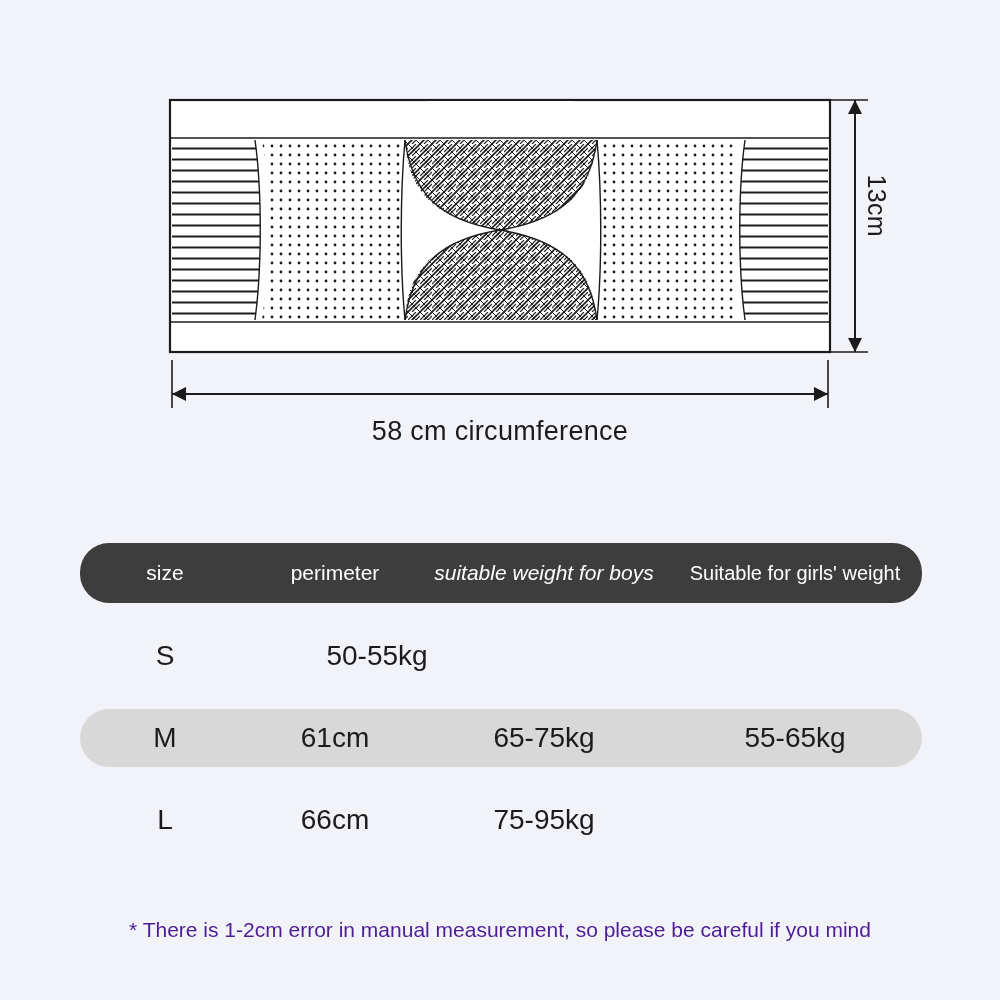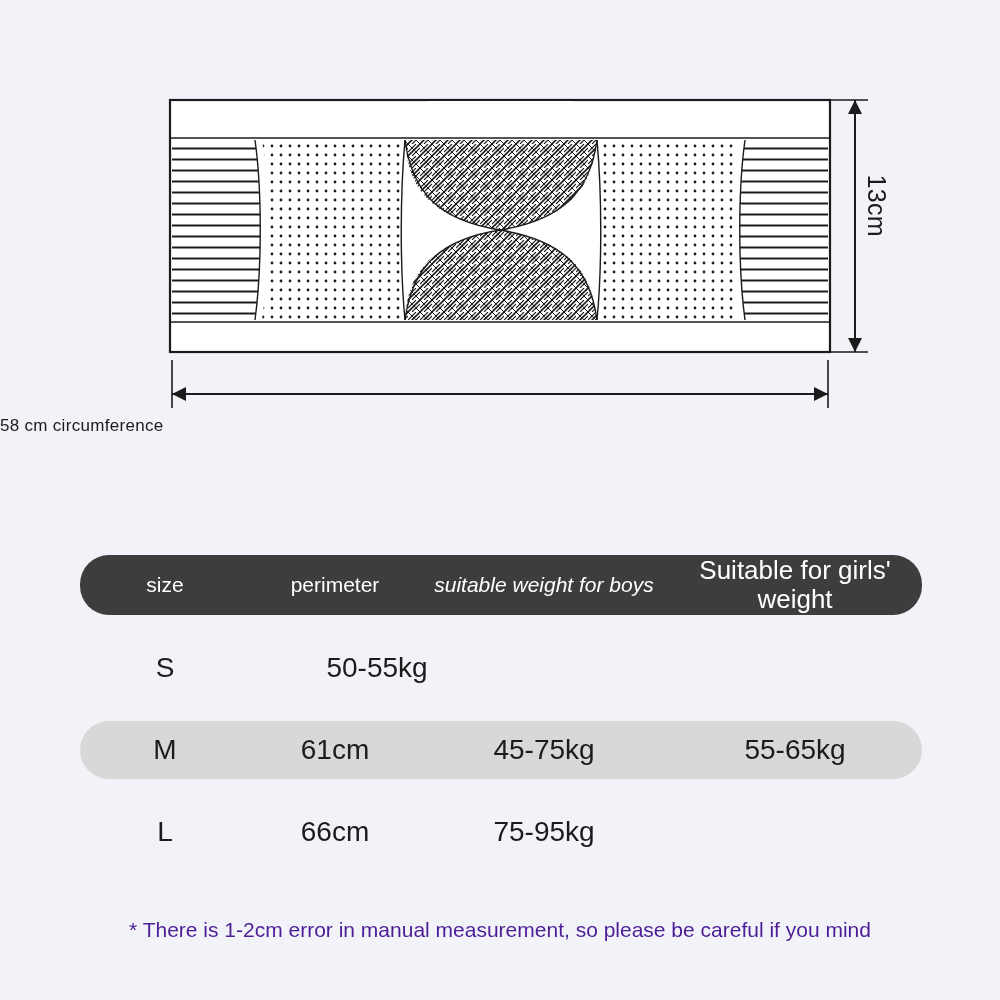--- a/index.html
+++ b/index.html
@@ -42,42 +42,42 @@
     top: 180px;
     width: 40px;
     text-align: center;
     transform: rotate(90deg);
     transform-origin: center center;
   }
   .dim-width {
     left: 0;
     top: 416px;
     width: 1000px;
-    font-size: 17px;
+    text-align: center;
+    font-size: 27px;
   }
 
   
   .table {
     position: absolute;
     left: 80px;
     top: 543px;
     width: 842px;
   }
   .row {
     display: flex;
     align-items: center;
     height: 58px;
     box-sizing: border-box;
   }
   .row.header {
     background: #3d3d3d;
     border-radius: 29px;
     color: #ffffff;
     height: 60px;
-    margin-top: 12px;
   }
   .row.alt {
     background: #d8d8d8;
     border-radius: 29px;
   }
   .row.spacer {
     height: 24px;
   }
   .cell {
     text-align: center;
@@ -86,21 +86,21 @@
   }
   .row.body .cell {
     font-size: 28px;
     color: #1b1b1b;
   }
   .c-size   { width: 170px; }
   .c-perim  { width: 170px; }
   .c-boys   { width: 248px; }
   .c-girls  { width: 254px; }
   .row.header .c-boys  { font-size: 21px; font-style: italic; }
-  .row.header .c-girls { font-size: 26px; }
+  .row.header .c-girls { font-size: 20px; }
 
   .note {
     position: absolute;
     left: 0;
     top: 918px;
     width: 1000px;
     text-align: center;
     font-size: 21px;
     color: #4c1d95;
   }
@@ -207,21 +207,21 @@
     <div class="row body">
       <div class="cell c-size">S</div>
       <div class="cell c-girls">50-55kg</div>
     </div>
 
     <div class="row spacer"></div>
 
     <div class="row body alt">
       <div class="cell c-size">M</div>
       <div class="cell c-perim">61cm</div>
-      <div class="cell c-boys">45-75kg</div>
+      <div class="cell c-boys">65-75kg</div>
       <div class="cell c-girls">55-65kg</div>
     </div>
 
     <div class="row spacer"></div>
 
     <div class="row body">
       <div class="cell c-size">L</div>
       <div class="cell c-perim">66cm</div>
       <div class="cell c-boys">75-95kg</div>
     </div>

